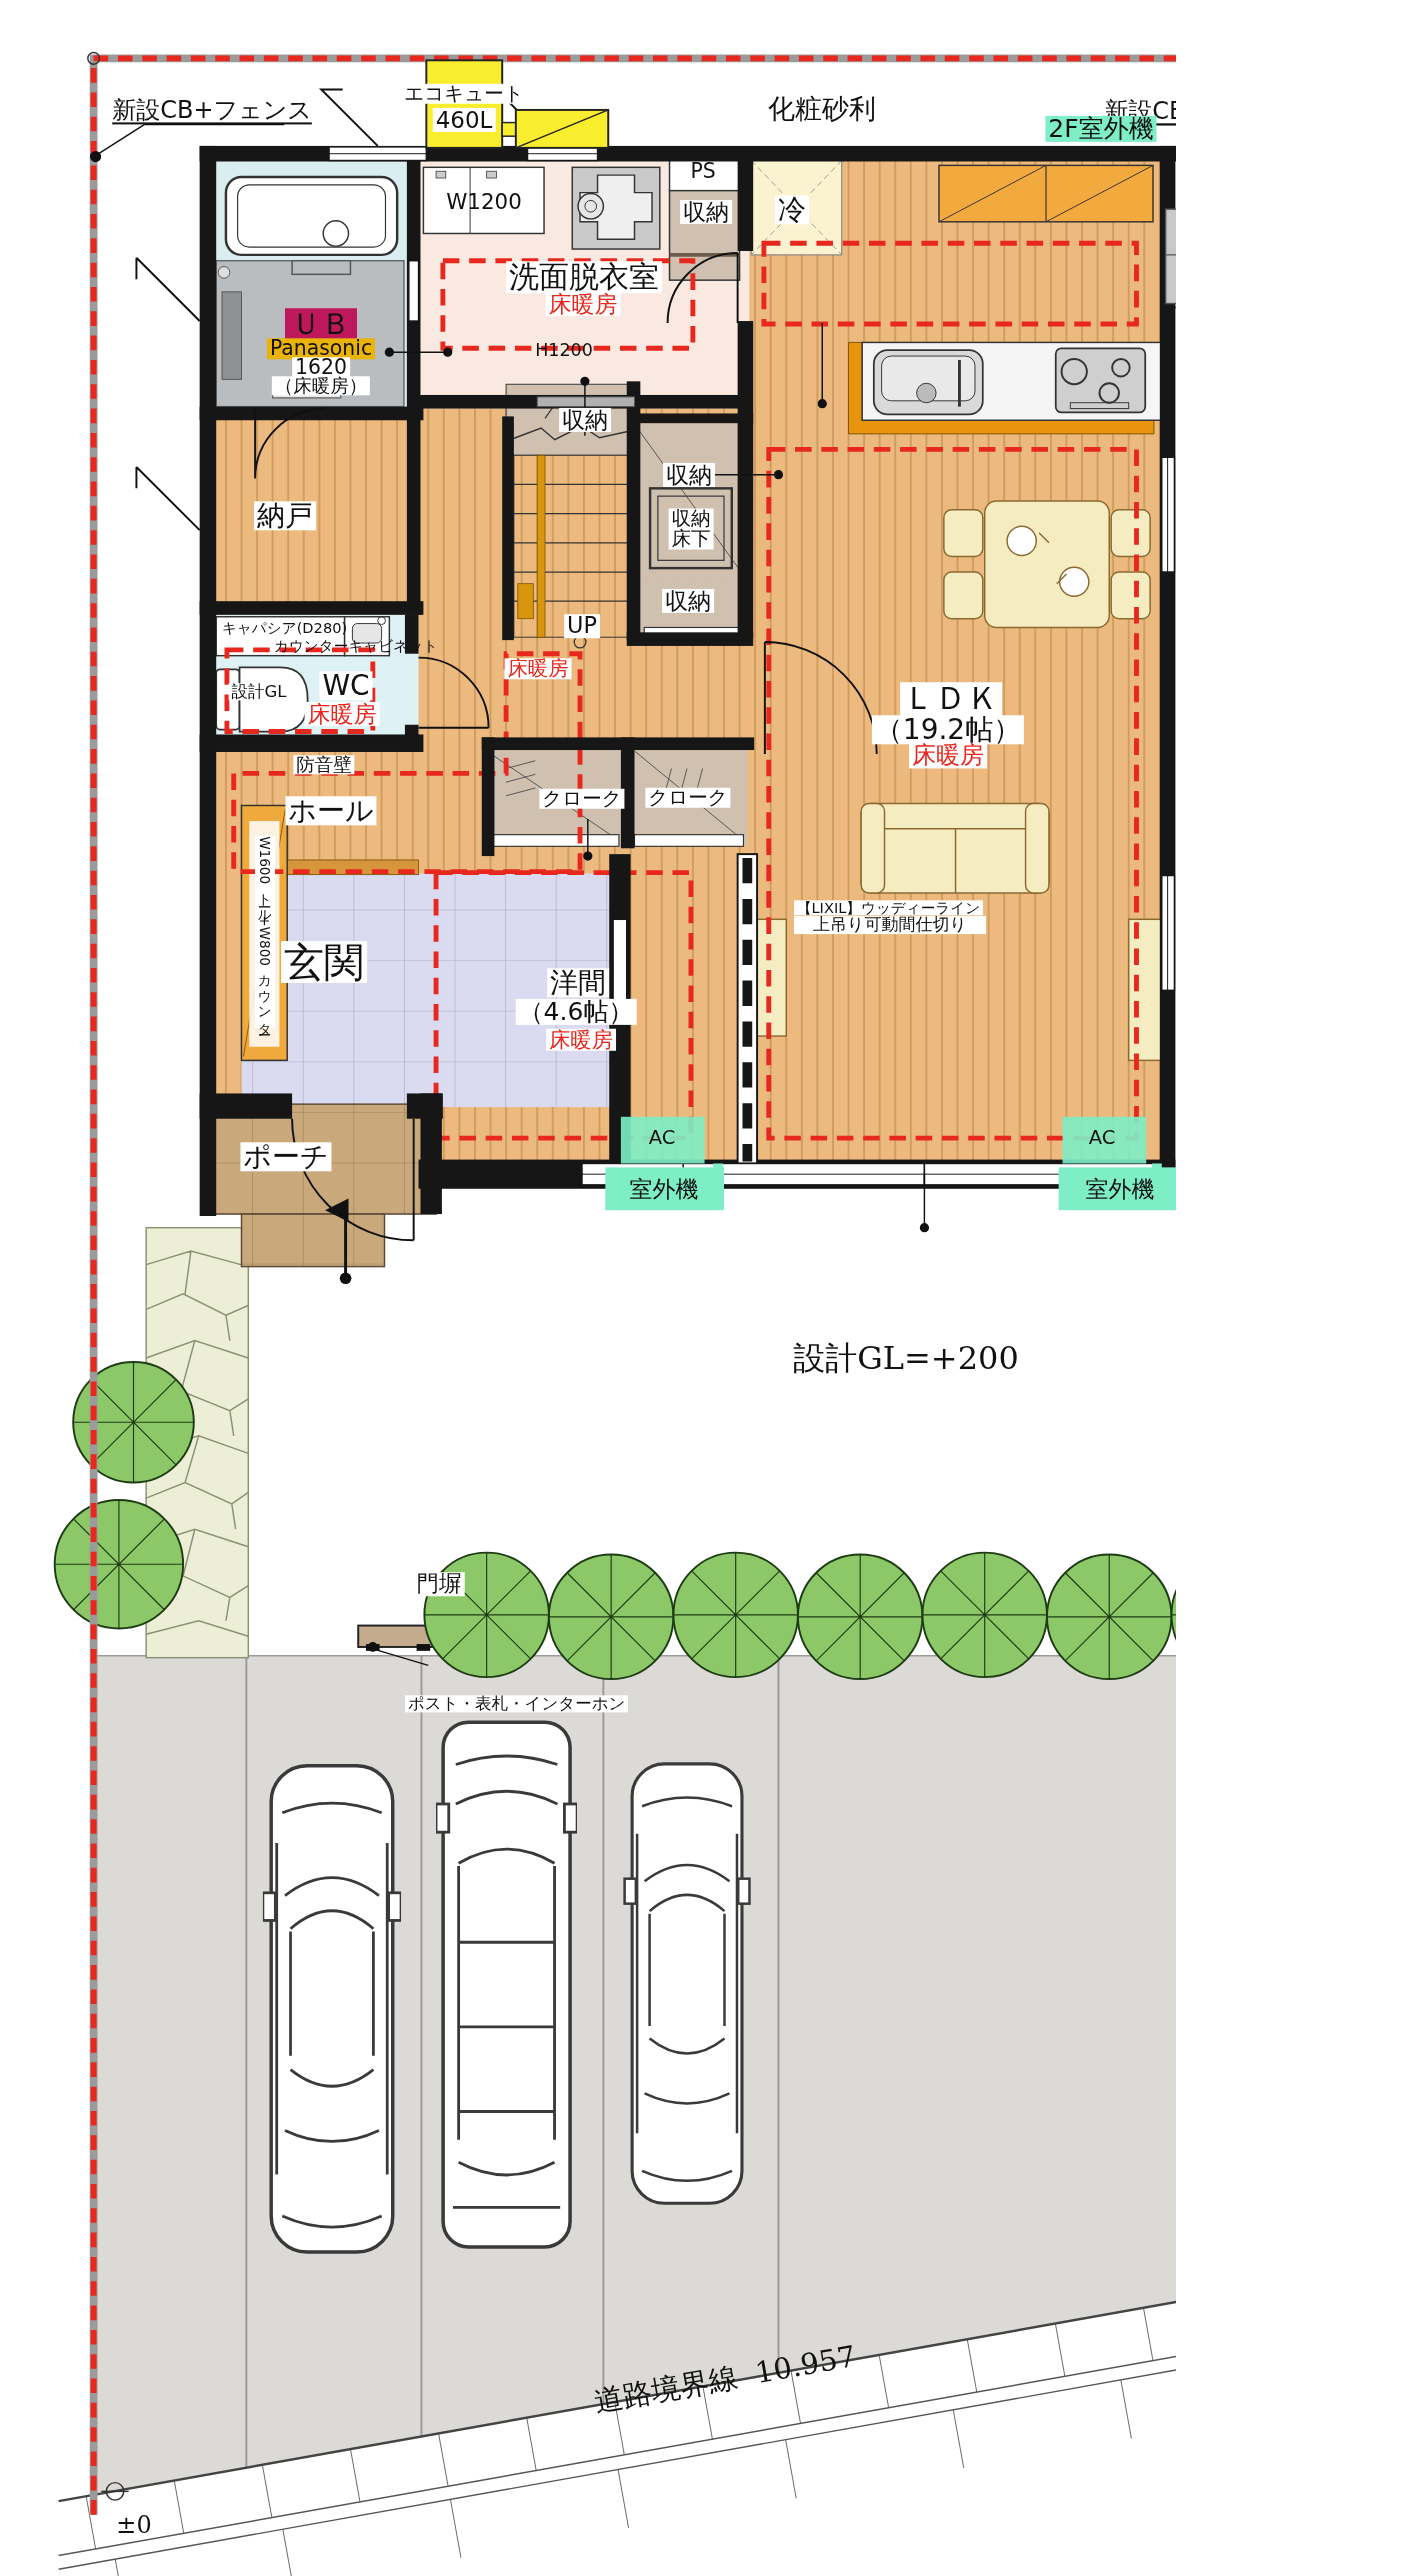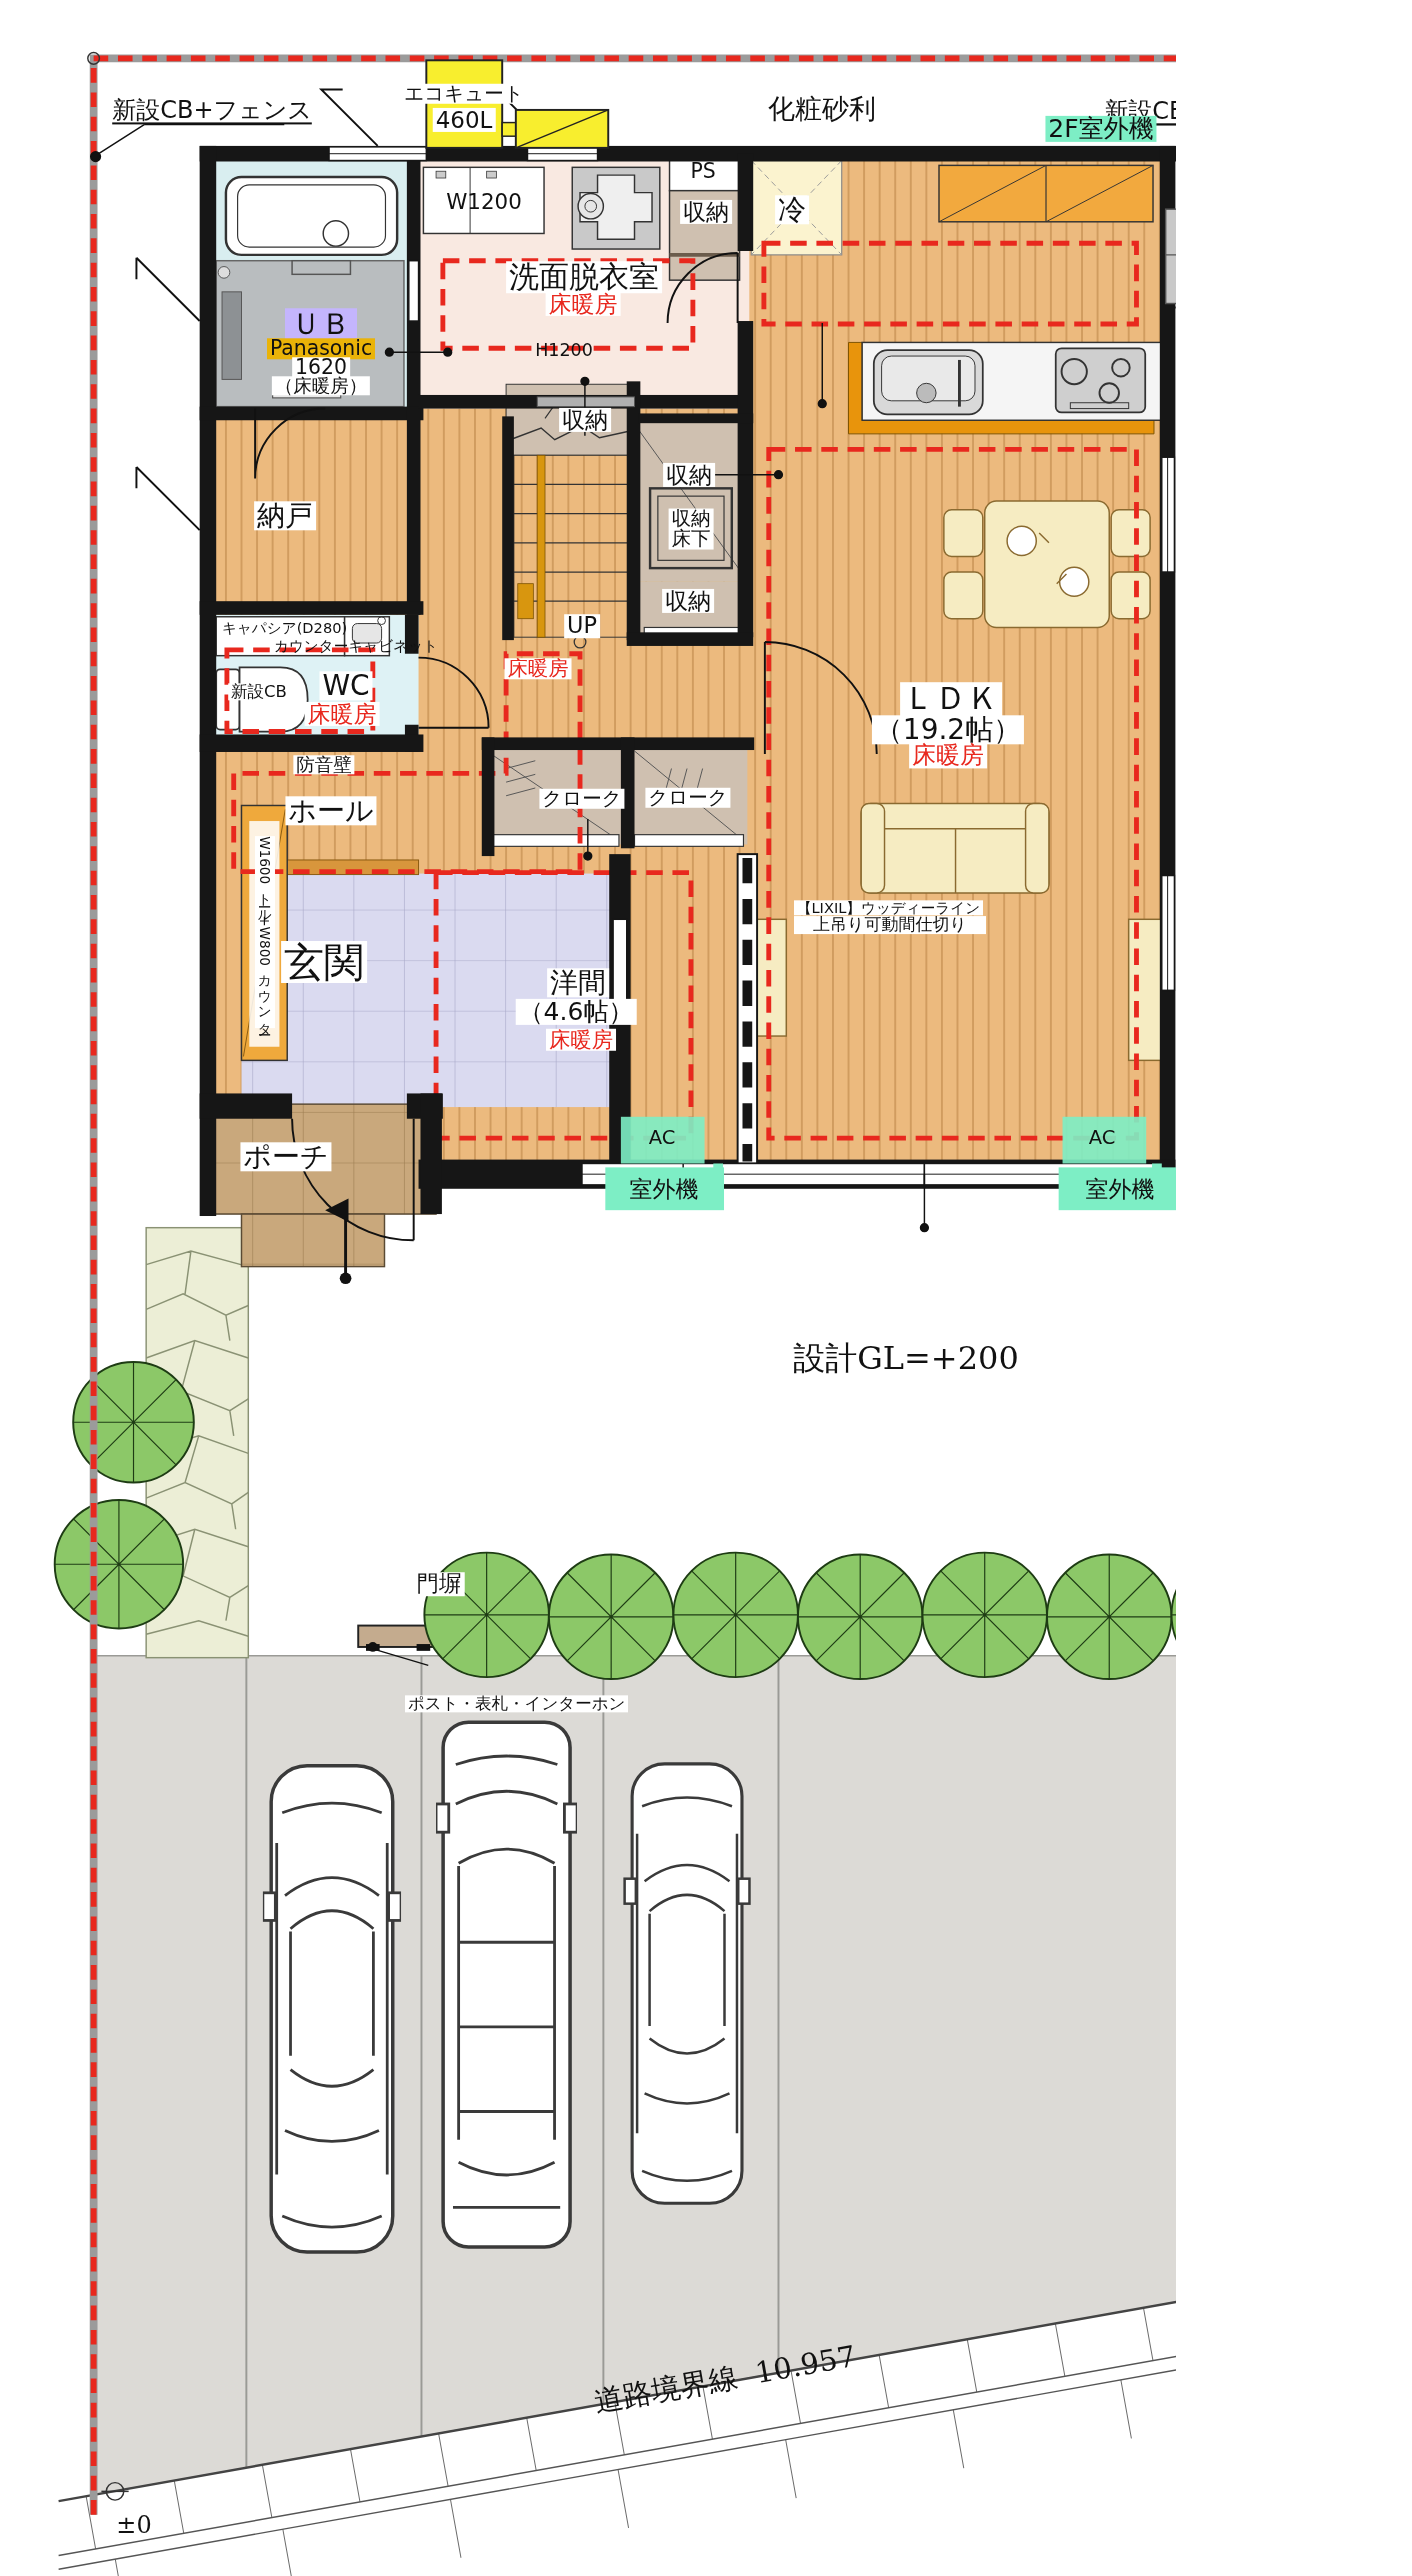--- a/index.html
+++ b/index.html
@@ -426,41 +426,41 @@
   </g>
 </svg>
 
 <div id="labels-layer">
       <div class="label ul" style="left: 212px; top: 111px; font-size: 24px; transform: translate(-50%, -50%);">新設CB+フェンス</div>
       <div class="label" style="left: 464px; top: 94px; font-size: 19.5px; background: rgb(255, 255, 255); padding: 0px 2.9px; transform: translate(-50%, -50%);">エコキュート</div>
       <div class="label" style="left: 464px; top: 120px; font-size: 23px; background: rgb(255, 255, 255); padding: 0px 2.9px; transform: translate(-50%, -50%);">460L</div>
       <div class="label" style="left: 822px; top: 109px; font-size: 27px; transform: translate(-50%, -50%);">化粧砂利</div>
       <div class="label ul" style="left: 1204px; top: 112px; font-size: 24px; transform: translate(-50%, -50%);">新設CB+フェンス</div>
       <div class="label" style="left: 1101px; top: 129px; font-size: 25px; background: rgb(125, 238, 197); padding: 0px 2.9px; transform: translate(-50%, -50%);">2F室外機</div>
-      <div class="label" style="left: 321px; top: 324px; font-size: 30px; background: #c4b5fd; padding: 0px 6px; transform: translate(-50%, -50%);">ＵＢ</div>
+      <div class="label" style="left: 321px; top: 324px; font-size: 30px; background: #be185d; padding: 0px 6px; transform: translate(-50%, -50%);">ＵＢ</div>
       <div class="label" style="left: 321px; top: 349px; font-size: 20.4px; background: #eab308; padding: 0px 2.9px; transform: translate(-50%, -50%);">Panasonic</div>
       <div class="label" style="left: 321px; top: 368px; font-size: 20.4px; background: rgb(255, 255, 255); padding: 0px 2.9px; transform: translate(-50%, -50%);">1620</div>
       <div class="label" style="left: 321px; top: 386px; font-size: 18.5px; background: rgb(255, 255, 255); padding: 0px 2.9px; transform: translate(-50%, -50%);">（床暖房）</div>
       <div class="label" style="left: 484px; top: 202px; font-size: 21.4px; transform: translate(-50%, -50%);">W1200</div>
       <div class="label" style="left: 584px; top: 277px; font-size: 30px; background: rgb(255, 255, 255); padding: 0px 2.9px; transform: translate(-50%, -50%);">洗面脱衣室</div>
       <div class="label" style="left: 583px; top: 304px; font-size: 23px; color: rgb(232, 40, 30); background: rgb(255, 255, 255); padding: 0px 2.9px; transform: translate(-50%, -50%);">床暖房</div>
       <div class="label" style="left: 703px; top: 172px; font-size: 20.4px; transform: translate(-50%, -50%);">PS</div>
       <div class="label" style="left: 706px; top: 212px; font-size: 23px; background: rgb(255, 255, 255); padding: 0px 2.9px; transform: translate(-50%, -50%);">収納</div>
       <div class="label" style="left: 792px; top: 210px; font-size: 28px; background: rgb(255, 255, 255); padding: 0px 2.9px; transform: translate(-50%, -50%);">冷</div>
       <div class="label" style="left: 564px; top: 350px; font-size: 17.5px; transform: translate(-50%, -50%);">H1200</div>
       <div class="label" style="left: 585px; top: 420px; font-size: 23px; background: rgb(255, 255, 255); padding: 0px 2.9px; transform: translate(-50%, -50%);">収納</div>
       <div class="label" style="left: 689px; top: 475px; font-size: 23px; background: rgb(255, 255, 255); padding: 0px 2.9px; transform: translate(-50%, -50%);">収納</div>
       <div class="label" style="left: 691px; top: 529px; font-size: 19.5px; background: rgb(255, 255, 255); padding: 0px 2.9px; transform: translate(-50%, -50%);">収納
 床下</div>
       <div class="label" style="left: 688px; top: 601px; font-size: 23px; background: rgb(255, 255, 255); padding: 0px 2.9px; transform: translate(-50%, -50%);">収納</div>
       <div class="label" style="left: 582px; top: 626px; font-size: 22.4px; background: rgb(255, 255, 255); padding: 0px 2.9px; transform: translate(-50%, -50%);">UP</div>
       <div class="label" style="left: 285px; top: 516px; font-size: 28px; background: rgb(255, 255, 255); padding: 0px 2.9px; transform: translate(-50%, -50%);">納戸</div>
       <div class="label left" style="left: 222px; top: 628px; font-size: 14.6px; transform: translate(0px, -50%);">キャパシア(D280)</div>
       <div class="label left" style="left: 274px; top: 646px; font-size: 14.6px; transform: translate(0px, -50%);">カウンターキャビネット</div>
-      <div class="label" style="left: 259px; top: 692px; font-size: 16.5px; background: rgb(255, 255, 255); padding: 0px 2.9px; transform: translate(-50%, -50%);">新設CB</div>
+      <div class="label" style="left: 259px; top: 692px; font-size: 16.5px; background: rgb(255, 255, 255); padding: 0px 2.9px; transform: translate(-50%, -50%);">設計GL</div>
       <div class="label" style="left: 346px; top: 686px; font-size: 28px; background: rgb(255, 255, 255); padding: 0px 2.9px; transform: translate(-50%, -50%);">WC</div>
       <div class="label" style="left: 342px; top: 714px; font-size: 23px; color: rgb(232, 40, 30); background: rgb(255, 255, 255); padding: 0px 2.9px; transform: translate(-50%, -50%);">床暖房</div>
       <div class="label" style="left: 324px; top: 765px; font-size: 18.5px; background: rgb(255, 255, 255); padding: 0px 2.9px; transform: translate(-50%, -50%);">防音壁</div>
       <div class="label" style="left: 331px; top: 811px; font-size: 28px; background: rgb(255, 255, 255); padding: 0px 2.9px; transform: translate(-50%, -50%);">ホール</div>
       <div class="label" style="left: 538px; top: 669px; font-size: 20.4px; color: rgb(232, 40, 30); background: rgb(255, 255, 255); padding: 0px 2.9px; transform: translate(-50%, -50%);">床暖房</div>
       <div class="label" style="left: 324px; top: 962px; font-size: 40px; background: rgb(255, 255, 255); padding: 0px 2.9px; transform: translate(-50%, -50%);">玄関</div>
       <div class="label vert" style="left: 265px; top: 932px; font-size: 13.6px; background: rgb(255, 255, 255); padding: 0px 2.9px; transform: translate(-50%, -50%);">W1600トール+W800カウンター</div>
       <div class="label" style="left: 286px; top: 1157px; font-size: 28px; background: rgb(255, 255, 255); padding: 0px 2.9px; transform: translate(-50%, -50%);">ポーチ</div>
       <div class="label" style="left: 582px; top: 799px; font-size: 19.5px; background: rgb(255, 255, 255); padding: 0px 2.9px; transform: translate(-50%, -50%);">クローク</div>
       <div class="label" style="left: 688px; top: 798px; font-size: 19.5px; background: rgb(255, 255, 255); padding: 0px 2.9px; transform: translate(-50%, -50%);">クローク</div>

